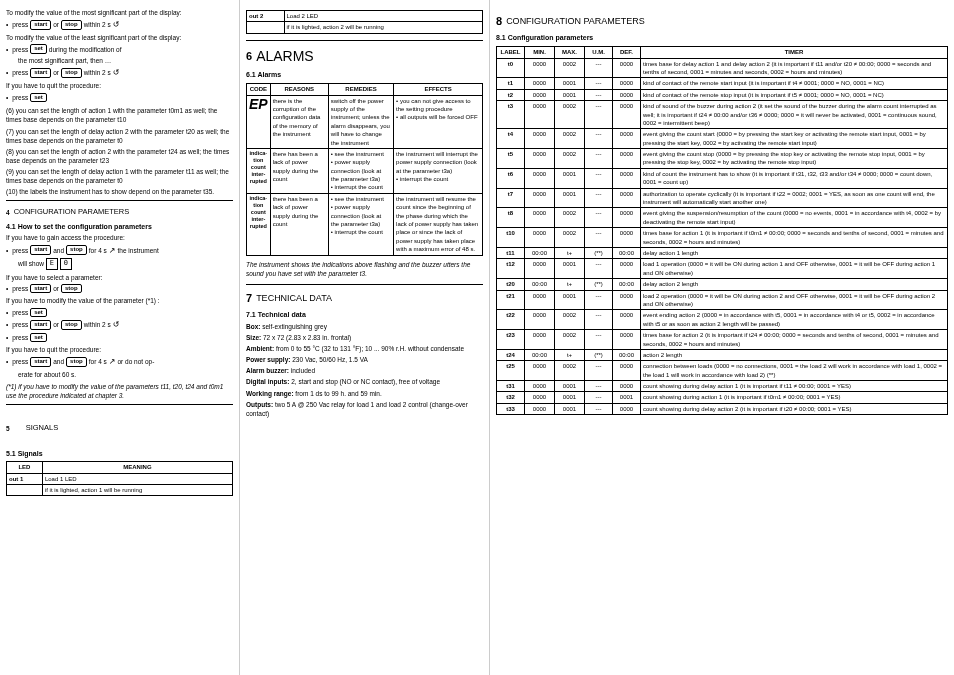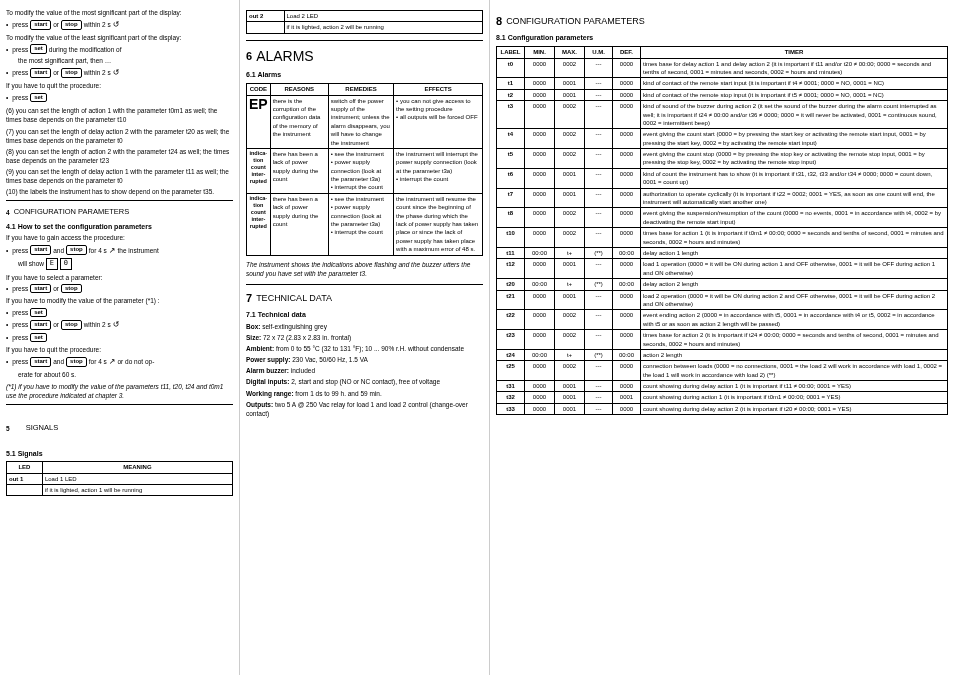--- a/index.html
+++ b/index.html
@@ -88,20 +88,21 @@
     }
     .alarms-table td {
       border: 1px solid #000;
       padding: 1px 2px;
       vertical-align: top;
       font-size: 6px;
     }
     .alarm-code {
       font-size: 14px;
       font-weight: bold;
+      font-style: italic;
       line-height: 1;
     }
     
     .signals-table {
       width: 100%;
       border-collapse: collapse;
       font-size: 6px;
       margin-top: 2px;
     }
     .signals-table th {

